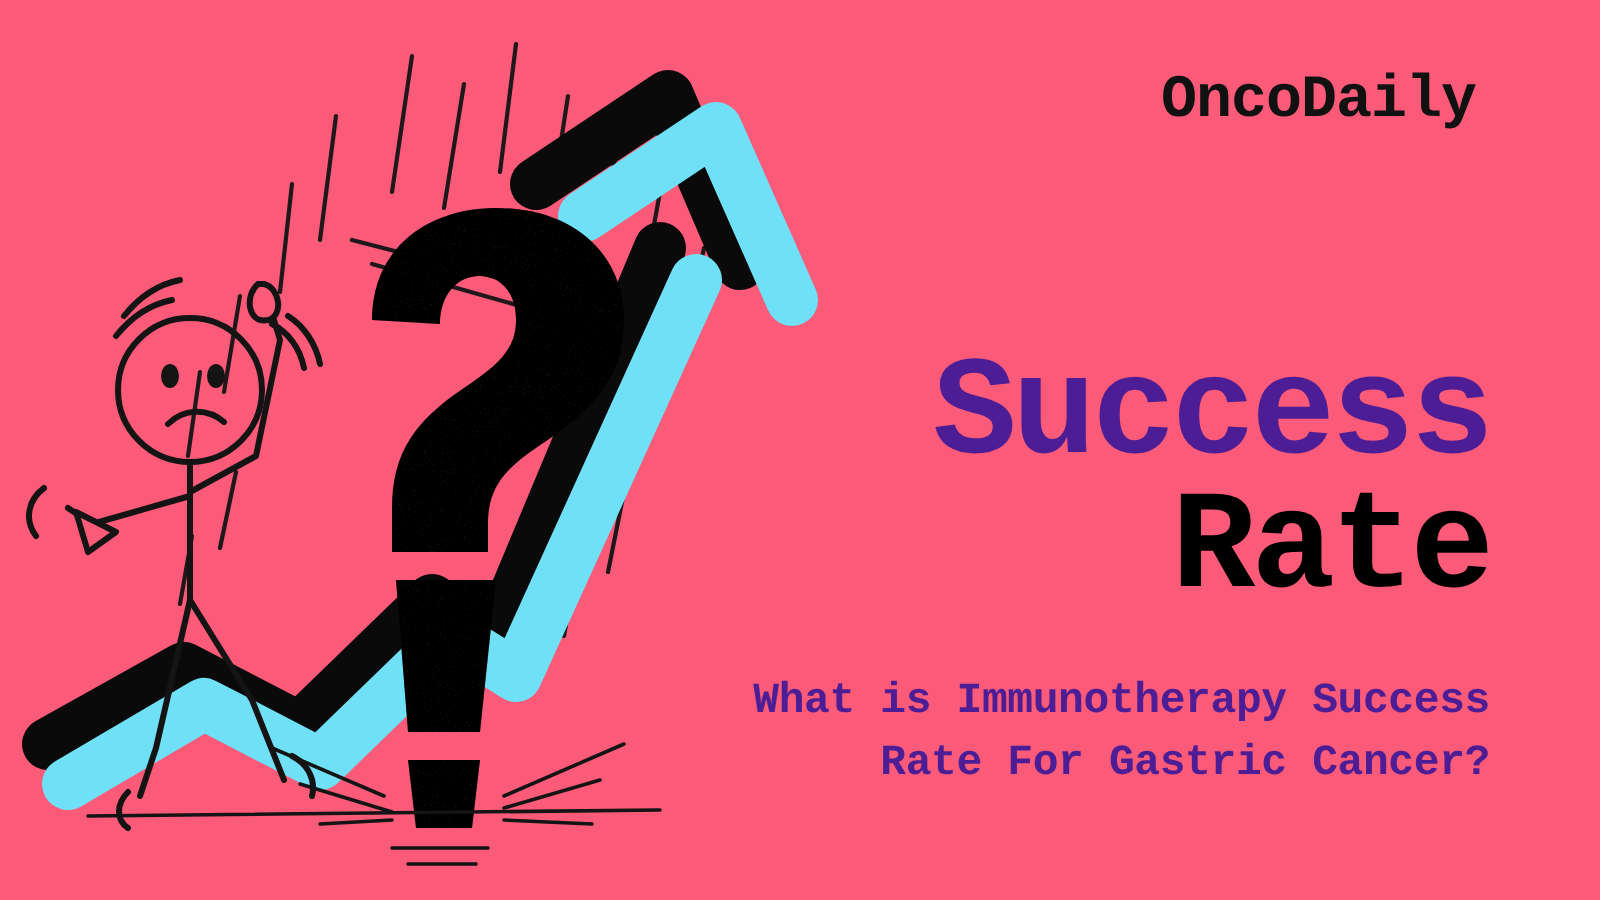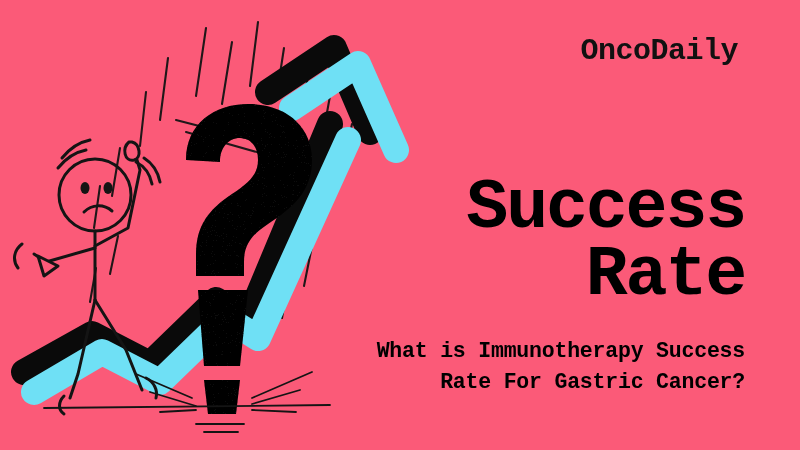--- a/index.html
+++ b/index.html
@@ -52,21 +52,21 @@
   
   #subtitle {
     position: absolute;
     right: 55px;
     top: 336px;
     width: 400px;
     text-align: right;
     font-size: 21.5px;
     font-weight: 600;
     line-height: 1.42;
-    color: #000000;
+    color: #4c1d95;
     letter-spacing: -0.2px;
   }
   #subtitle .strong { font-weight: bold; }
 
   
   #illustration {
     position: absolute;
     left: 0;
     top: 0;
     width: 460px;
@@ -175,19 +175,19 @@
         <path d="M 22 244 C 14 250, 12 260, 18 268"></path>
         <path d="M 146 378 C 154 382, 158 390, 156 398"></path>
         <path d="M 64 396 C 58 402, 58 410, 64 414"></path>
       </g>
     </svg>
   </div>
 
   <div id="brand">OncoDaily</div>
 
   <div id="headline">
-    <span class="hl-line hl-white" style="color: #000000;">Success</span>
+    <span class="hl-line hl-white" style="color: #4c1d95;">Success</span>
     <span class="hl-line hl-black" style="color: #000000;">Rate</span>
   </div>
 
   <div id="subtitle"><span>What is Immunotherapy Success Rate For </span><span class="strong">Gastric Cancer?</span></div>
 
 </div>
 
 </body></html>

